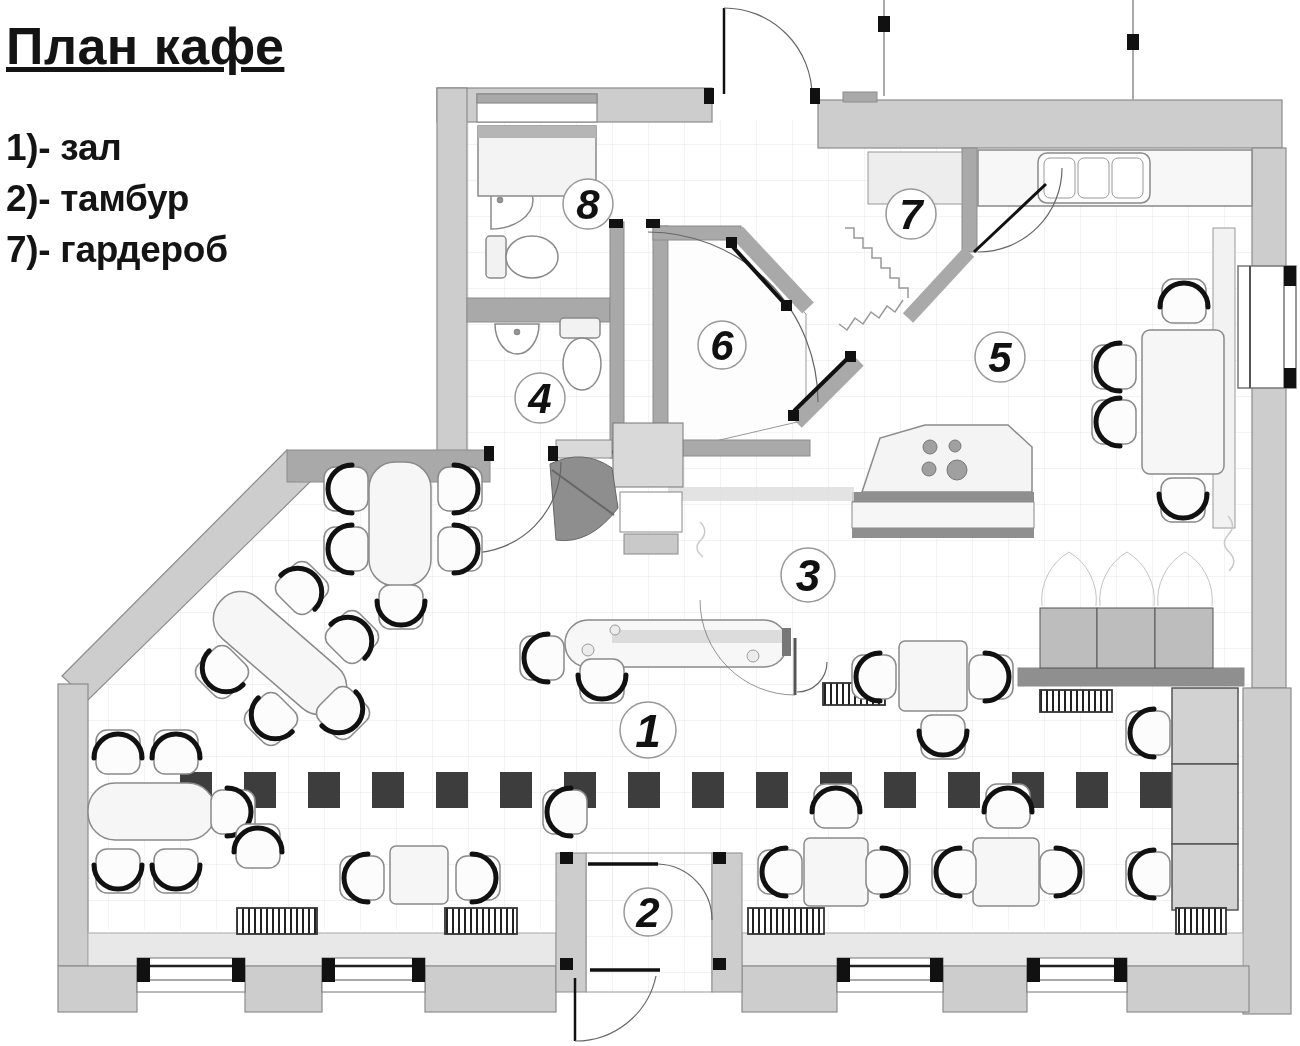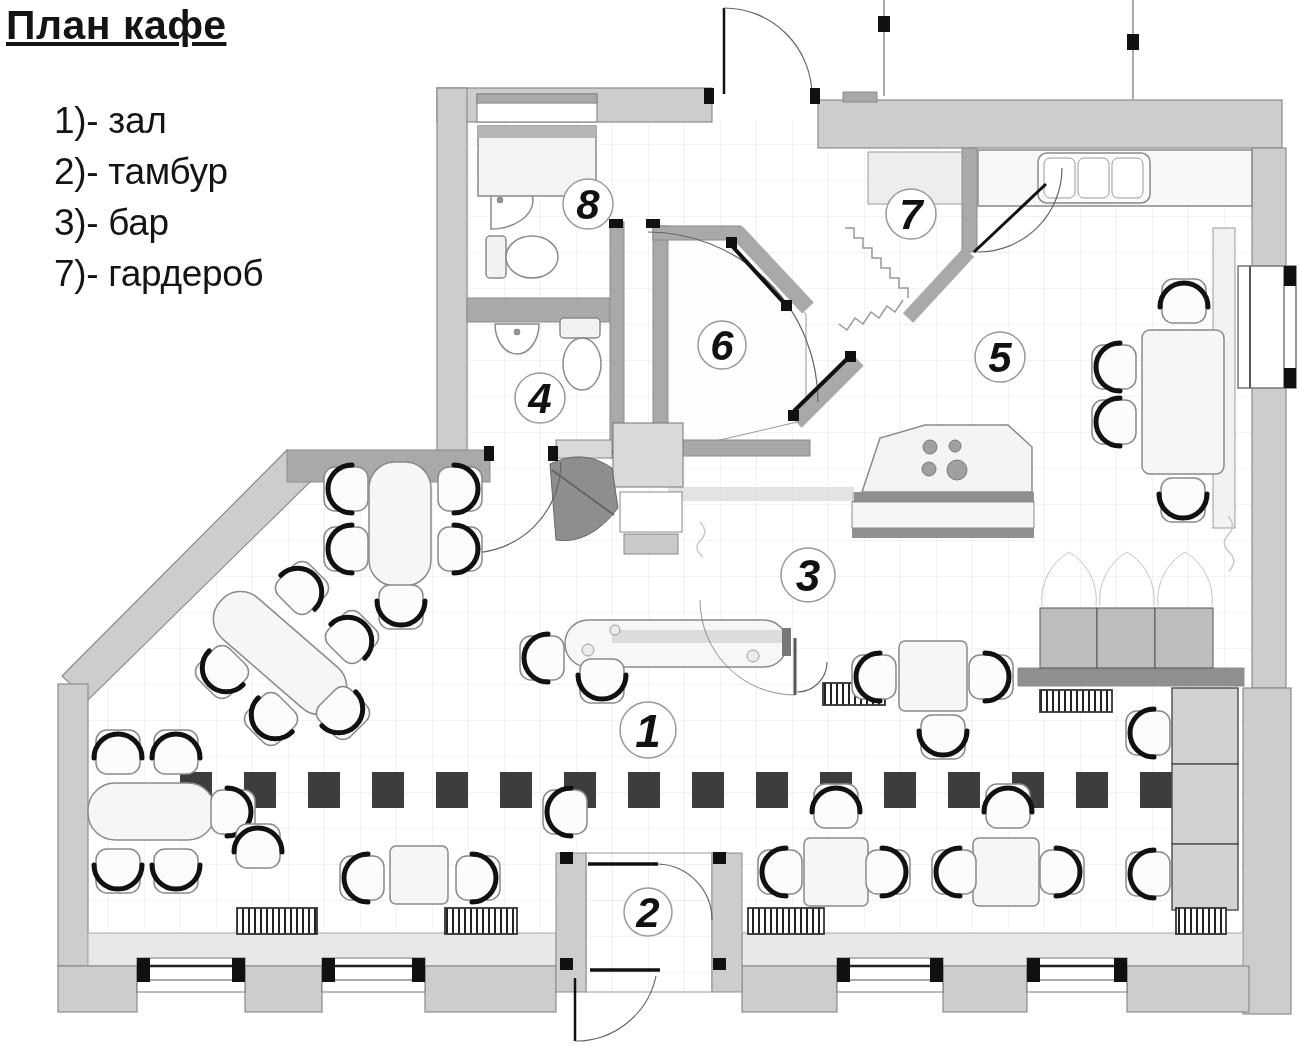--- a/index.html
+++ b/index.html
@@ -1,22 +1,22 @@
 <!DOCTYPE html>
 <html><head>
 <meta charset="utf-8">
 <style>
   html,body{margin:0;padding:0;background:#fff;width:1300px;height:1046px;overflow:hidden;
     font-family:"Liberation Sans", sans-serif;}
   .stage{position:relative;width:1300px;height:1046px;}
   .plan-svg{position:absolute;left:0;top:0;}
   .legend{position:absolute;left:6px;top:0;color:#141414;z-index:5;}
-  .legend-title{font-size:41px;font-weight:700;text-decoration:underline;letter-spacing:.5px;margin-top:2px;}
+  .legend-title{font-size:52px;font-weight:700;text-decoration:underline;letter-spacing:.5px;margin-top:16px;}
   .legend-items{margin-top:46px;}
-  .legend-item{font-size:37px;font-weight:400;line-height:51px;white-space:nowrap;letter-spacing:-.3px;margin-left:48px;}
+  .legend-item{font-size:37px;font-weight:700;line-height:51px;white-space:nowrap;letter-spacing:-.3px;}
   svg text.roomnum{font-family:"Liberation Sans",sans-serif;font-weight:700;font-style:italic;fill:#111;}
 </style>
 </head>
 <body>
 
 <div class="stage">
 
   <svg class="plan-svg" width="1300" height="1046" viewBox="0 0 1300 1046">
     <defs>
       <pattern id="grid" width="36" height="36" patternUnits="userSpaceOnUse">
@@ -364,17 +364,16 @@
         <text class="roomnum" x="588" y="204" font-size="42" text-anchor="middle" dy="0.36em">8</text>
         </g>
     </g>
   </svg>
 
   <div class="legend">
     <div class="legend-title">План кафе</div>
     <div class="legend-items">
       <div class="legend-item">1)- зал</div>
       <div class="legend-item">2)- тамбур</div>
-      <div class="legend-item">3)- бар</div>
       <div class="legend-item">7)- гардероб</div>
     </div>
   </div>
 </div>
 
 </body></html>

